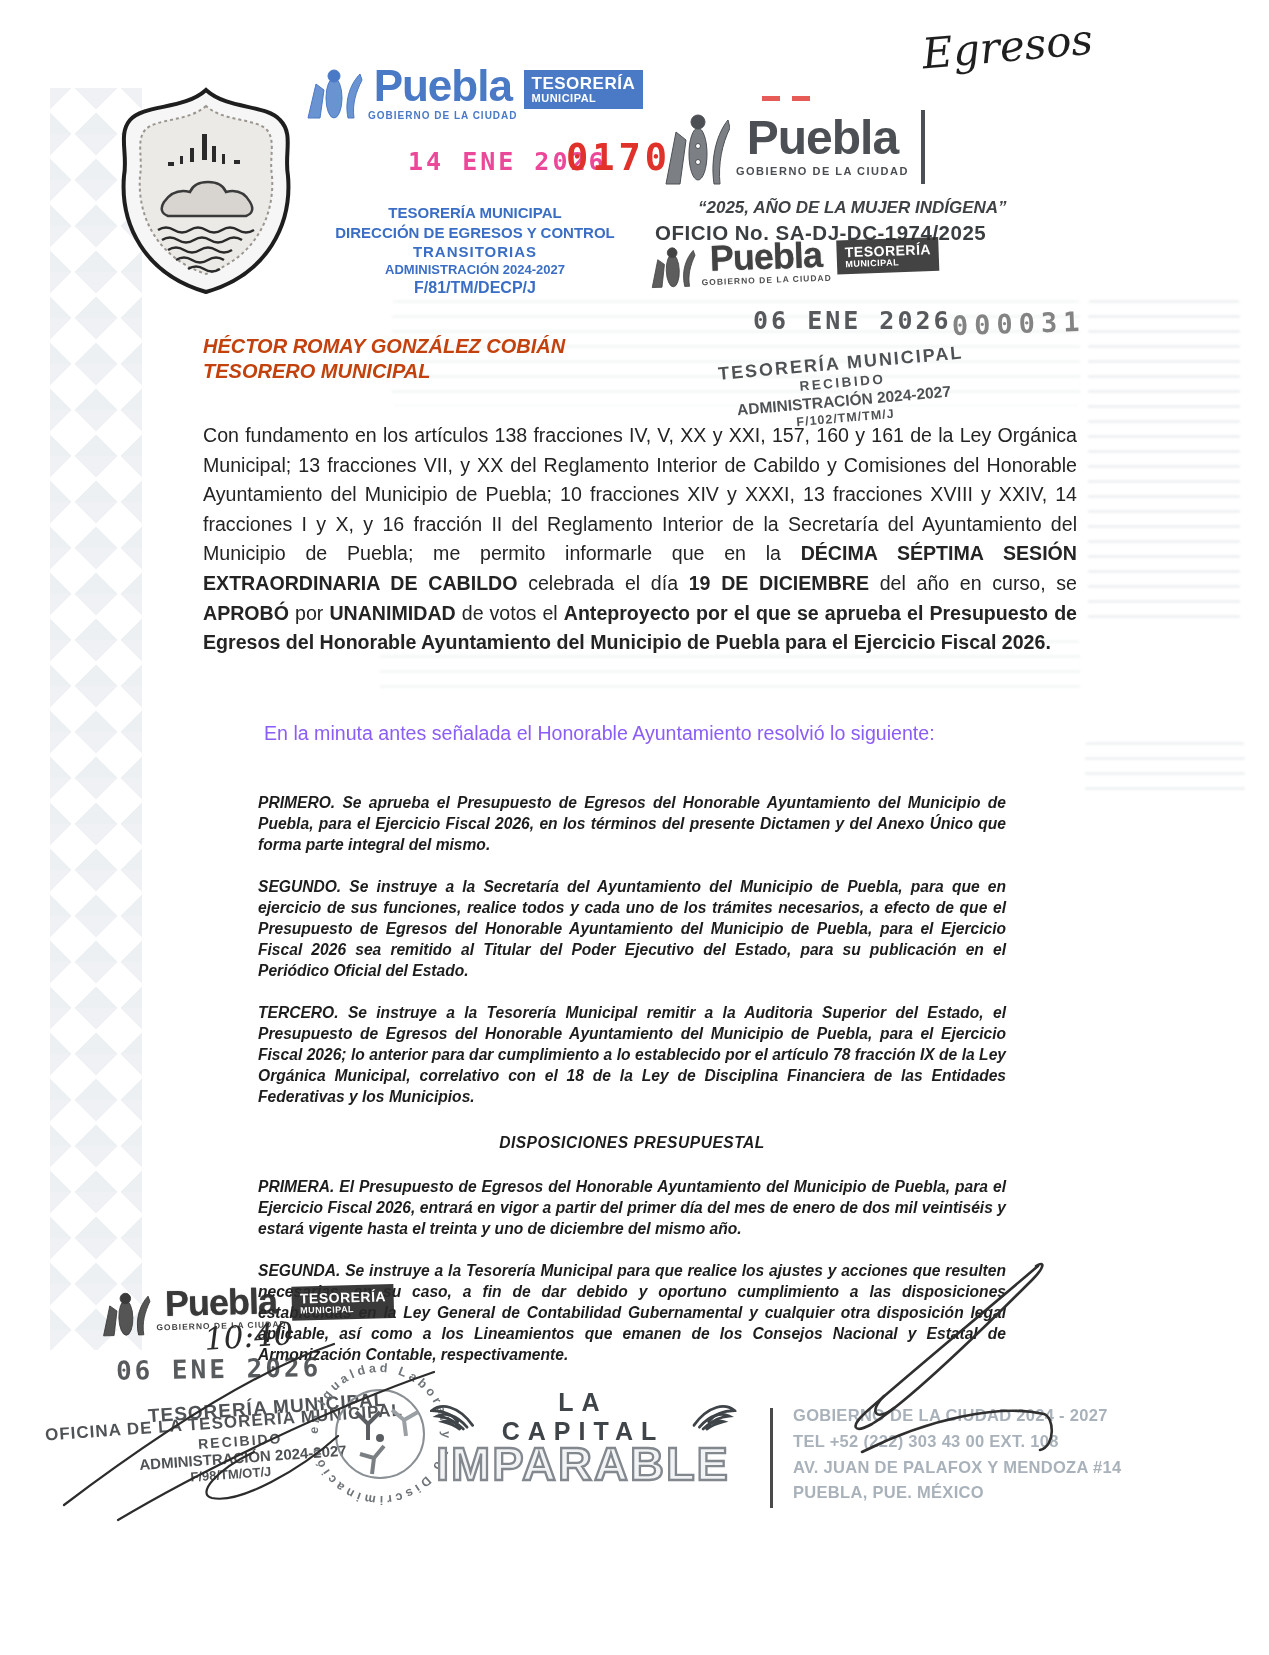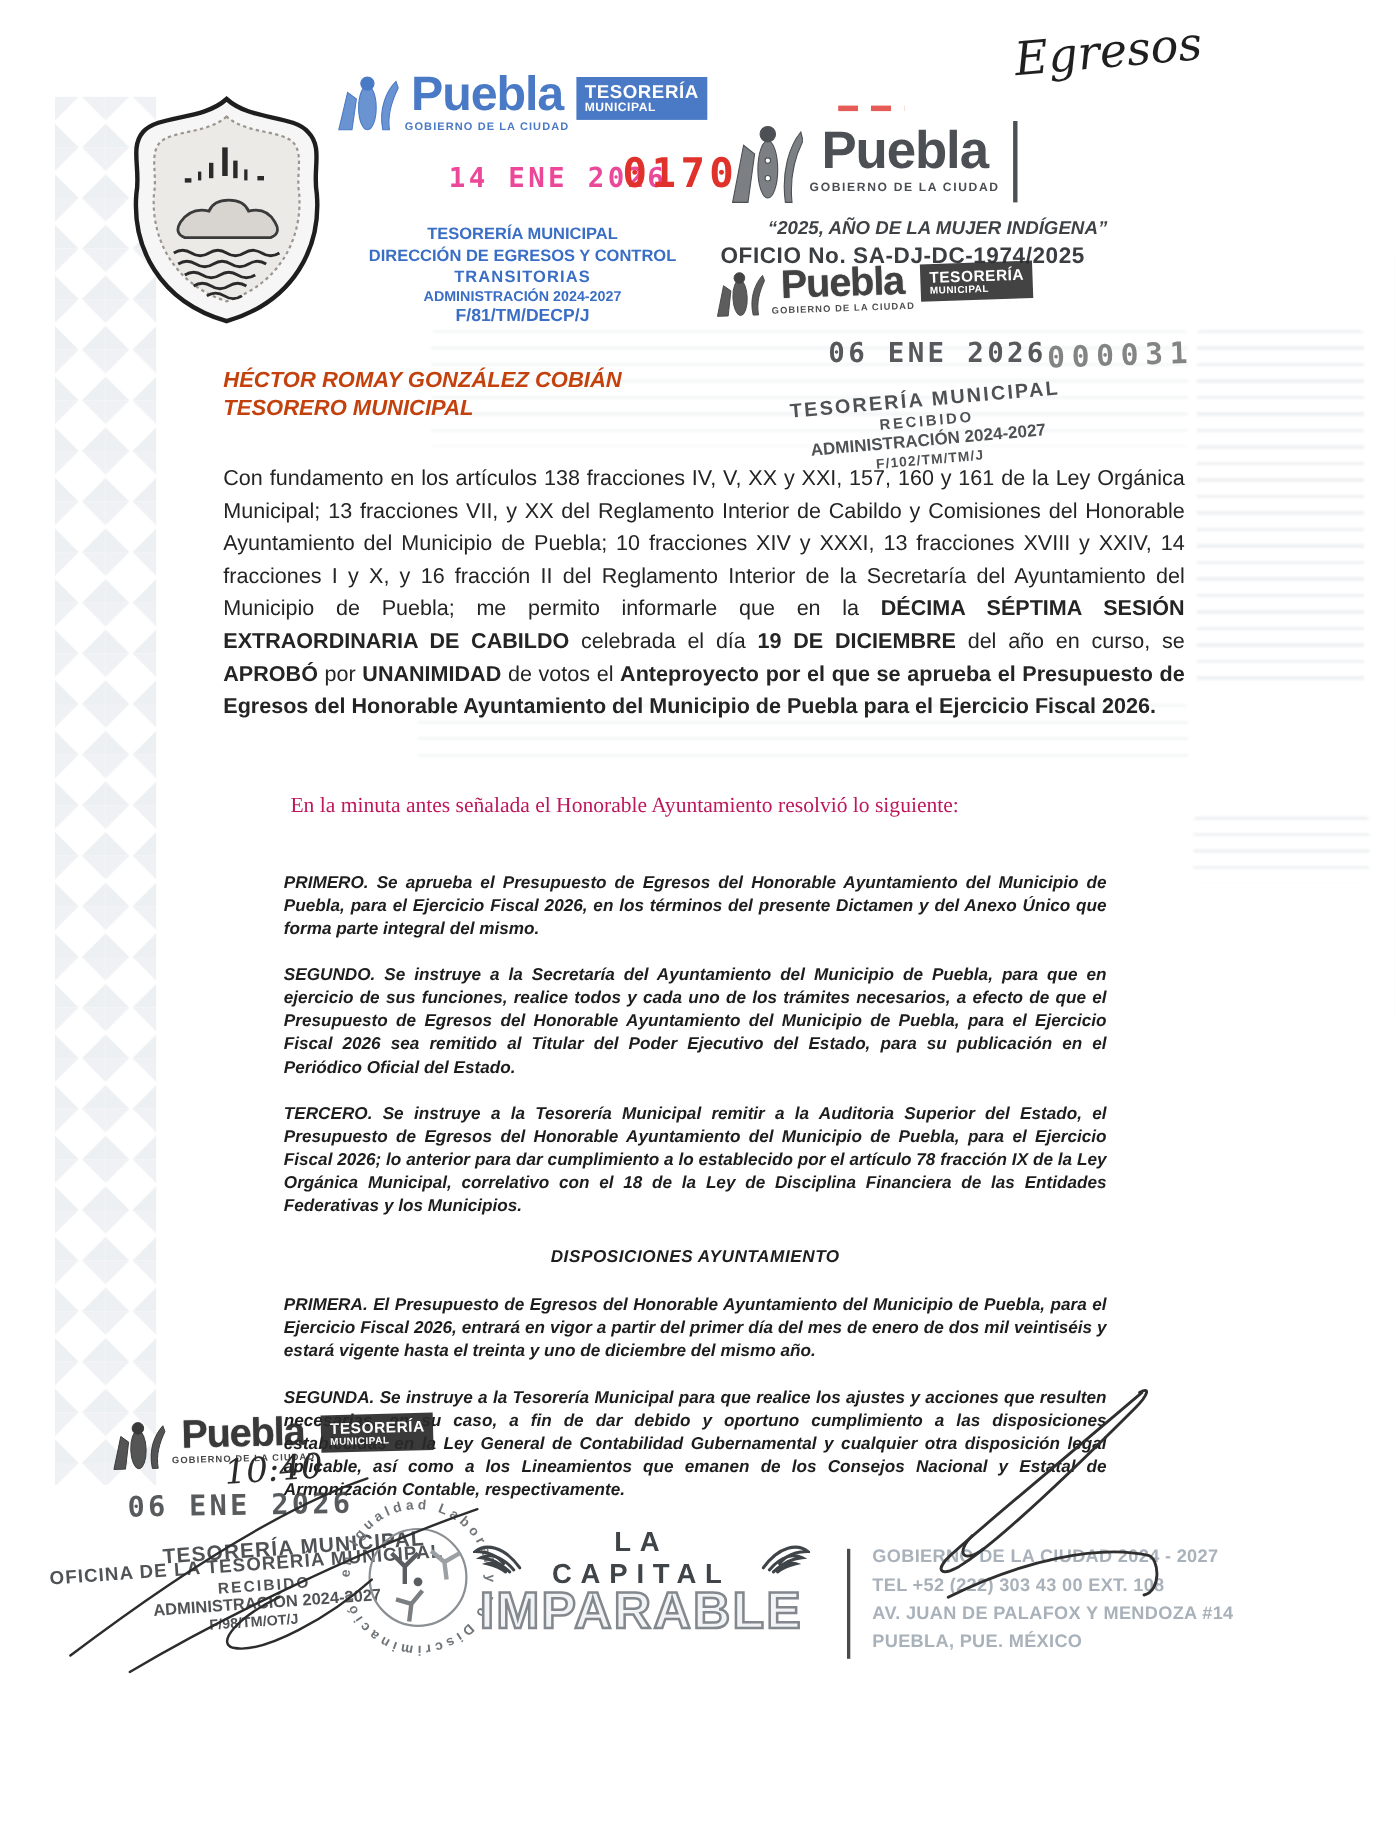--- a/index.html
+++ b/index.html
@@ -79,21 +79,21 @@
   #received-stamp .r1{font-size:13.5px;letter-spacing:2.5px;}
   #received-stamp .r2{font-size:15.5px;}
   #received-stamp .r3{font-size:12.5px;letter-spacing:1px;}
 
   
   #addressee{left:203px;top:334px;font-size:20px;font-weight:800;line-height:25px;color:#c2410c;font-style:italic;}
   #addressee .salut{letter-spacing:5px;}
   #main-para{left:203px;top:421px;width:874px;font-size:19.6px;line-height:29.6px;
              text-align:justify;color:#242424;}
   #main-para .b{font-weight:800;}
-  #minuta-line{left:264px;top:722px;font-size:19.6px;color:#be185d;font-family:Liberation Serif, serif;}
+  #minuta-line{left:264px;top:722px;font-size:19.6px;color:#8b5cf6;}
   #resolutions{left:258px;top:792px;width:748px;font-size:15.6px;line-height:21px;
                font-weight:700;font-style:italic;text-align:justify;color:#1d1d1d;}
   #resolutions p{margin:0 0 21px 0;}
   #transitorias-heading{text-align:center;font-weight:800;margin:25px 0 23px 0 !important;letter-spacing:.5px;}
 
   
   #time-hand{left:204px;top:1318px;font-family:"DejaVu Serif",serif;font-style:italic;
              font-size:31px;color:#2b2b2b;transform:rotate(-4deg);}
   #date-stamp2{left:116px;top:1354px;font-size:26px;color:#3c3f41;transform:rotate(-1deg);opacity:.85;}
   #oficina-stamp{left:46px;top:1400px;transform:rotate(-4deg);color:#3e4144;font-weight:700;opacity:.9;}
@@ -242,21 +242,21 @@
   </div>
 
   <div id="main-para" class="abs"><span>Con fundamento en los artículos 138 fracciones IV, V, XX y XXI, 157, 160 y 161 de la Ley Orgánica Municipal; 13 fracciones VII, y XX del Reglamento Interior de Cabildo y Comisiones del Honorable Ayuntamiento del Municipio de Puebla; 10 fracciones XIV y XXXI, 13 fracciones XVIII y XXIV, 14 fracciones I y X,  y 16 fracción II del Reglamento Interior de la Secretaría del Ayuntamiento del Municipio de Puebla; me permito informarle que en la </span><span class="b">DÉCIMA SÉPTIMA SESIÓN EXTRAORDINARIA DE CABILDO</span><span> celebrada el día </span><span class="b">19 DE DICIEMBRE</span><span> del año en curso, se </span><span class="b">APROBÓ</span><span> por </span><span class="b">UNANIMIDAD</span><span> de votos el </span><span class="b">Anteproyecto por el que se aprueba el Presupuesto de Egresos del Honorable Ayuntamiento del Municipio de Puebla para el Ejercicio Fiscal 2026.</span></div>
 
   <div id="minuta-line" class="abs">En la minuta antes señalada el Honorable Ayuntamiento resolvió lo siguiente:</div>
 
   <div id="resolutions" class="abs">
     <p>PRIMERO. Se aprueba el Presupuesto de Egresos del Honorable Ayuntamiento del Municipio de Puebla, para el Ejercicio Fiscal 2026, en los términos del presente Dictamen y del Anexo Único que forma parte integral del mismo.</p>
     <p>SEGUNDO. Se instruye a la Secretaría del Ayuntamiento del Municipio de Puebla, para que en ejercicio de sus funciones, realice todos y cada uno de los trámites necesarios, a efecto de que el Presupuesto de Egresos del Honorable Ayuntamiento del Municipio de Puebla, para el Ejercicio Fiscal 2026 sea remitido al Titular del Poder Ejecutivo del Estado, para su publicación en el Periódico Oficial del Estado.</p>
     <p>TERCERO. Se instruye a la Tesorería Municipal remitir a la Auditoria Superior del Estado, el Presupuesto de Egresos del Honorable Ayuntamiento del Municipio de Puebla, para el Ejercicio Fiscal 2026; lo anterior para dar cumplimiento a lo establecido por el artículo 78 fracción IX de la Ley Orgánica Municipal, correlativo con el 18 de la Ley de Disciplina Financiera de las Entidades Federativas y los Municipios.</p>
-    <p id="transitorias-heading">DISPOSICIONES AYUNTAMIENTO</p>
+    <p id="transitorias-heading">DISPOSICIONES PRESUPUESTAL</p>
     <p>PRIMERA. El Presupuesto de Egresos del Honorable Ayuntamiento del Municipio de Puebla, para el Ejercicio Fiscal 2026, entrará en vigor a partir del primer día del mes de enero de dos mil veintiséis y estará vigente hasta el treinta y uno de diciembre del mismo año.</p>
     <p>SEGUNDA. Se instruye a la Tesorería Municipal para que realice los ajustes y acciones que resulten necesarias, en su caso, a fin de dar debido y oportuno cumplimiento a las disposiciones establecidas en la Ley General de Contabilidad Gubernamental y cualquier otra disposición legal aplicable, así como a los Lineamientos que emanen de los Consejos Nacional y Estatal de Armonización Contable, respectivamente.</p>
   </div>
 
   <div id="black-stamp-bottom" class="abs black-stamp">
     <svg width="56" height="56" viewBox="0 0 64 62">
       <g stroke="#2e2e2e" fill="#4a4a4a">
         <path d="M8,54 L16,20 L24,26 L20,54 Z"></path>
         <ellipse cx="34" cy="34" rx="8" ry="20"></ellipse>
         <circle cx="34" cy="12" r="6" fill="#2e2e2e"></circle>

